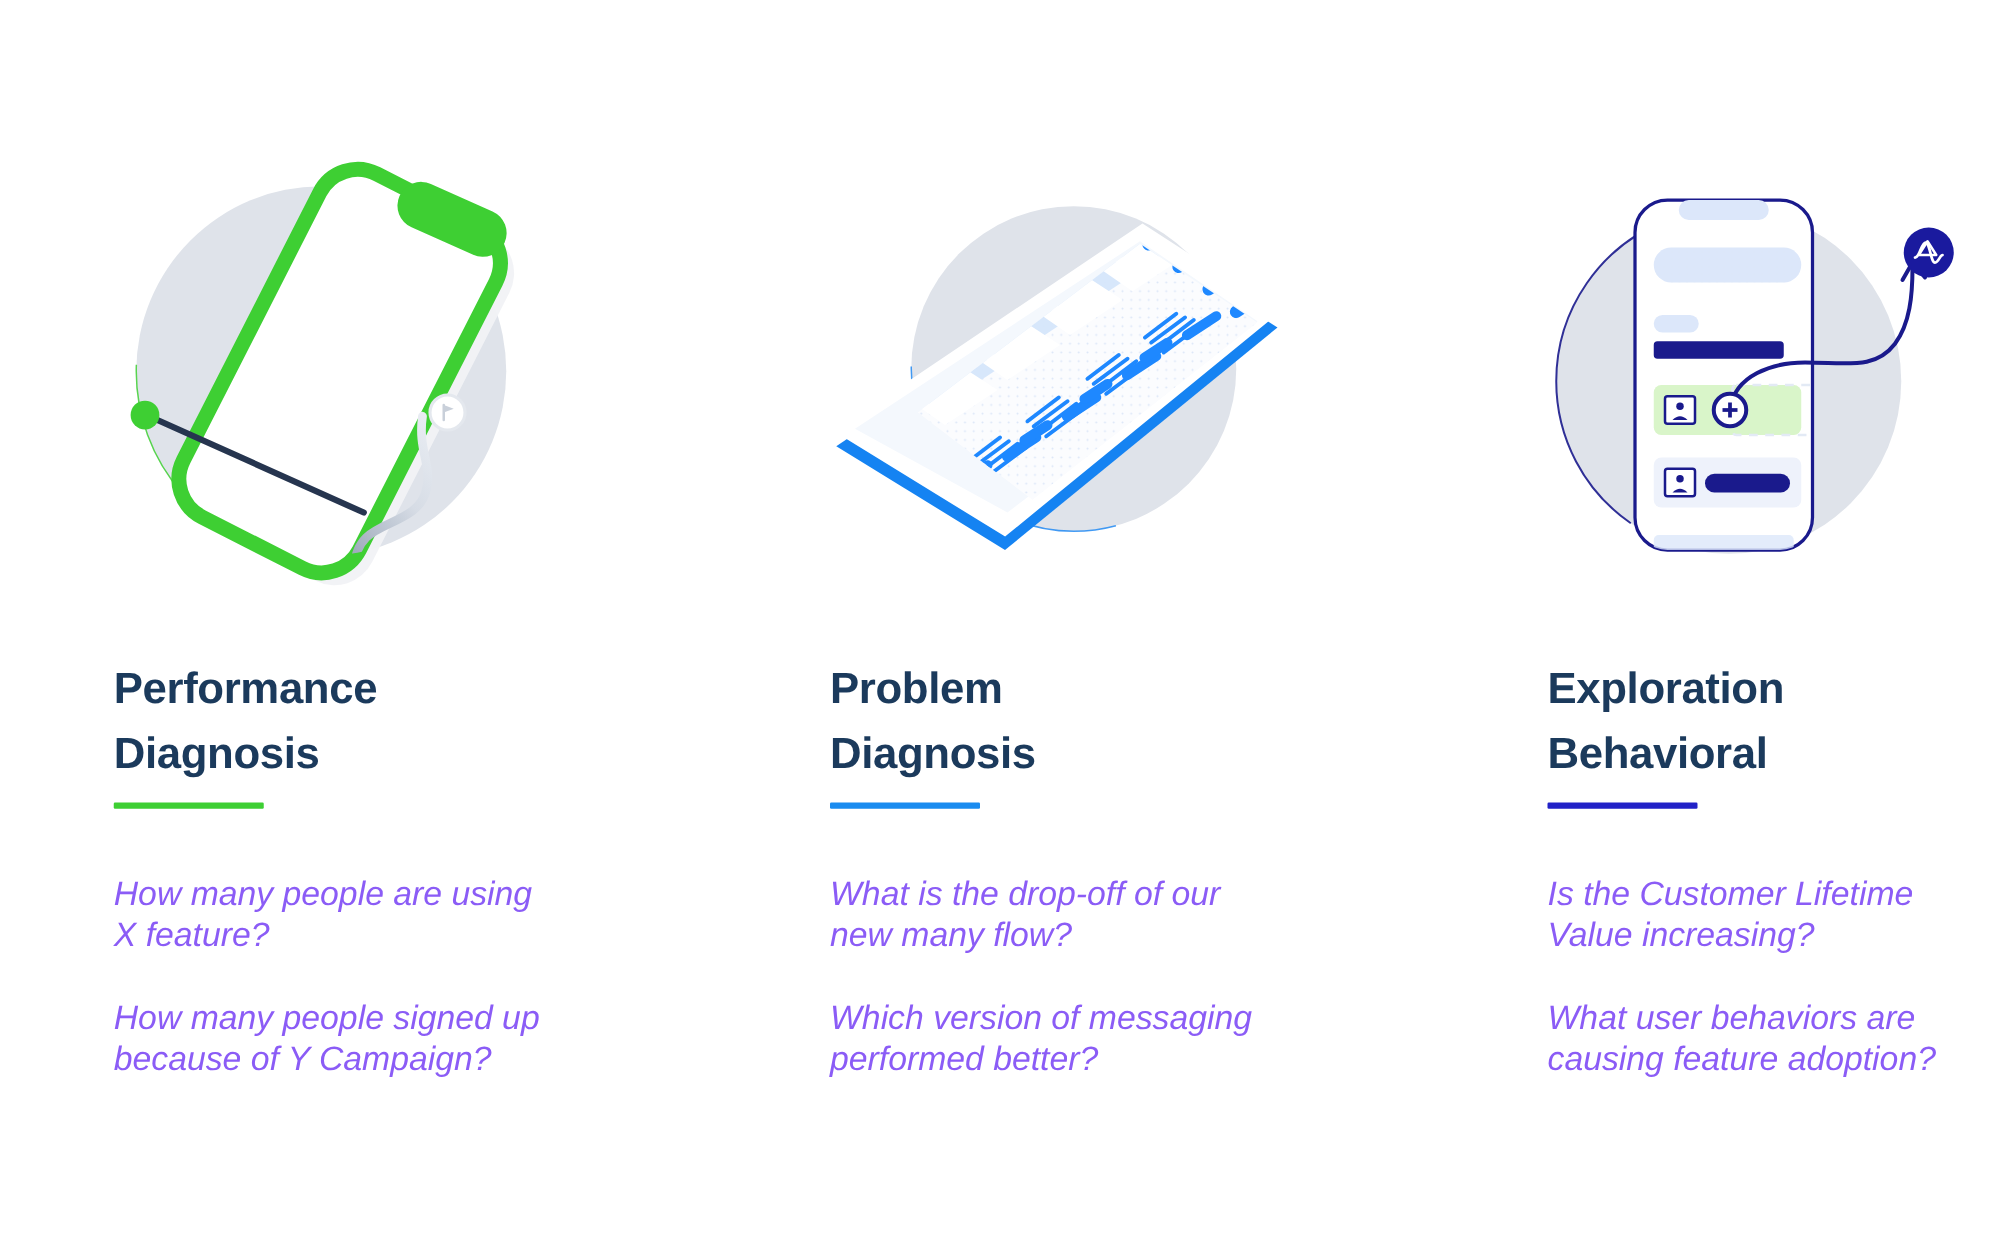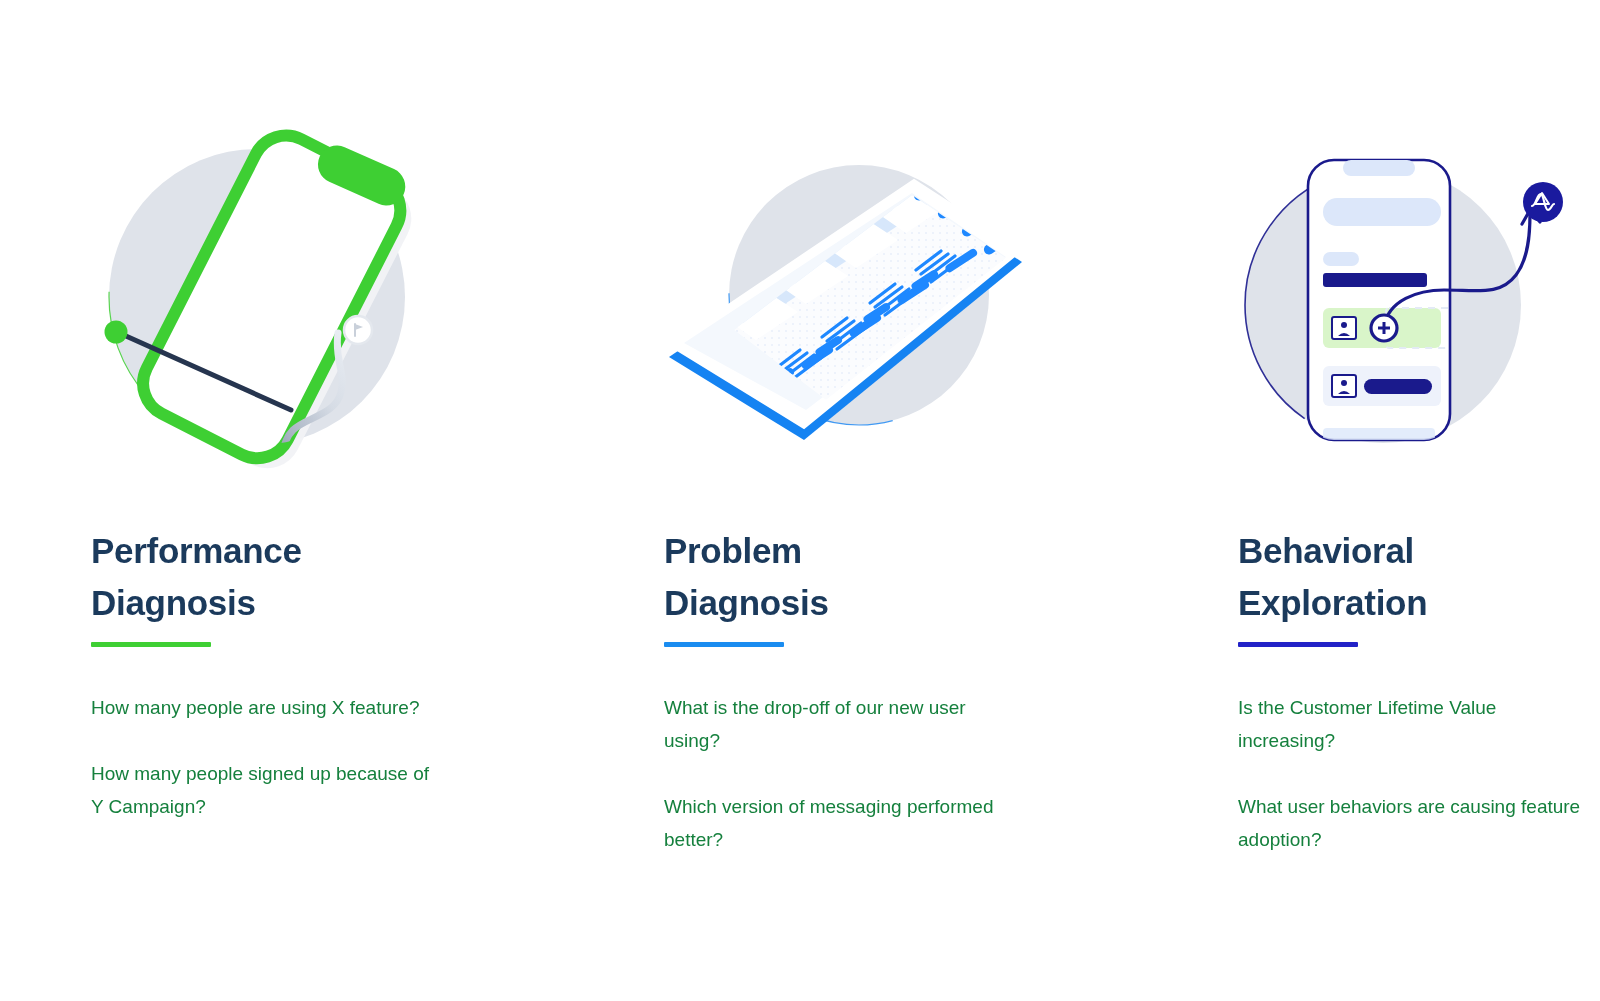--- a/index.html
+++ b/index.html
@@ -71,25 +71,26 @@
     border-radius: 1px;
   }
 
   .questions {
     position: absolute;
     top: 672px;
     left: 0;
     width: 360px;
   }
   .question {
-    font-size: 19px;
+    font-size: 27px;
     line-height: 33px;
-    color: #15803d;
+    color: #8b5cf6;
     margin-bottom: 33px;
     max-width: 350px;
+    font-style: italic;
   }
   .question:last-child { margin-bottom: 16px; }
 </style>
 </head>
 <body>
 
 <div class="page">
   <div class="columns">
 
     <div class="column col-1">
@@ -256,21 +257,21 @@
         </svg>
       </div>
 
       <div class="title">
         <span class="t-line">Problem</span>
         <span class="t-line">Diagnosis</span>
       </div>
       <div class="rule" style="background:#1a8cf0"></div>
 
       <div class="questions">
-        <p class="question">What is the drop-off of our new user using?</p>
+        <p class="question">What is the drop-off of our new many flow?</p>
         <p class="question">Which version of messaging performed better?</p>
       </div>
     </div>
 
     <div class="column col-3">
       <div class="illustration" style="left:-10px;top:140px;width:380px;height:340px;">
         <svg width="380" height="340" viewBox="0 0 380 340" xmlns="http://www.w3.org/2000/svg">
           <defs>
             <pattern id="dots3" width="6" height="6" patternUnits="userSpaceOnUse">
               <circle cx="1.5" cy="1.5" r="0.7" fill="#dde6f6"></circle>
@@ -331,22 +332,22 @@
 
           <g transform="translate(315,62)">
             <circle cx="0" cy="0" r="20" fill="#1a1a9e"></circle>
             <path d="M -11 4 C -7 4, -6 -8, -2.5 -8 C 1 -8, 1.5 8, 5 8 C 8 8, 9 2, 11 2" fill="none" stroke="#ffffff" stroke-width="2.2" stroke-linecap="round"></path>
             <path d="M -8 2 L -1 -9 L 6 2 Z" fill="none" stroke="#ffffff" stroke-width="2" stroke-linejoin="round"></path>
           </g>
         </svg>
       </div>
 
       <div class="title">
+        <span class="t-line">Exploration</span>
         <span class="t-line">Behavioral</span>
-        <span class="t-line">Exploration</span>
       </div>
       <div class="rule" style="background:#2222c7"></div>
 
       <div class="questions">
         <p class="question">Is the Customer Lifetime Value increasing?</p>
         <p class="question">What user behaviors are causing feature adoption?</p>
       </div>
     </div>
 
   </div>

